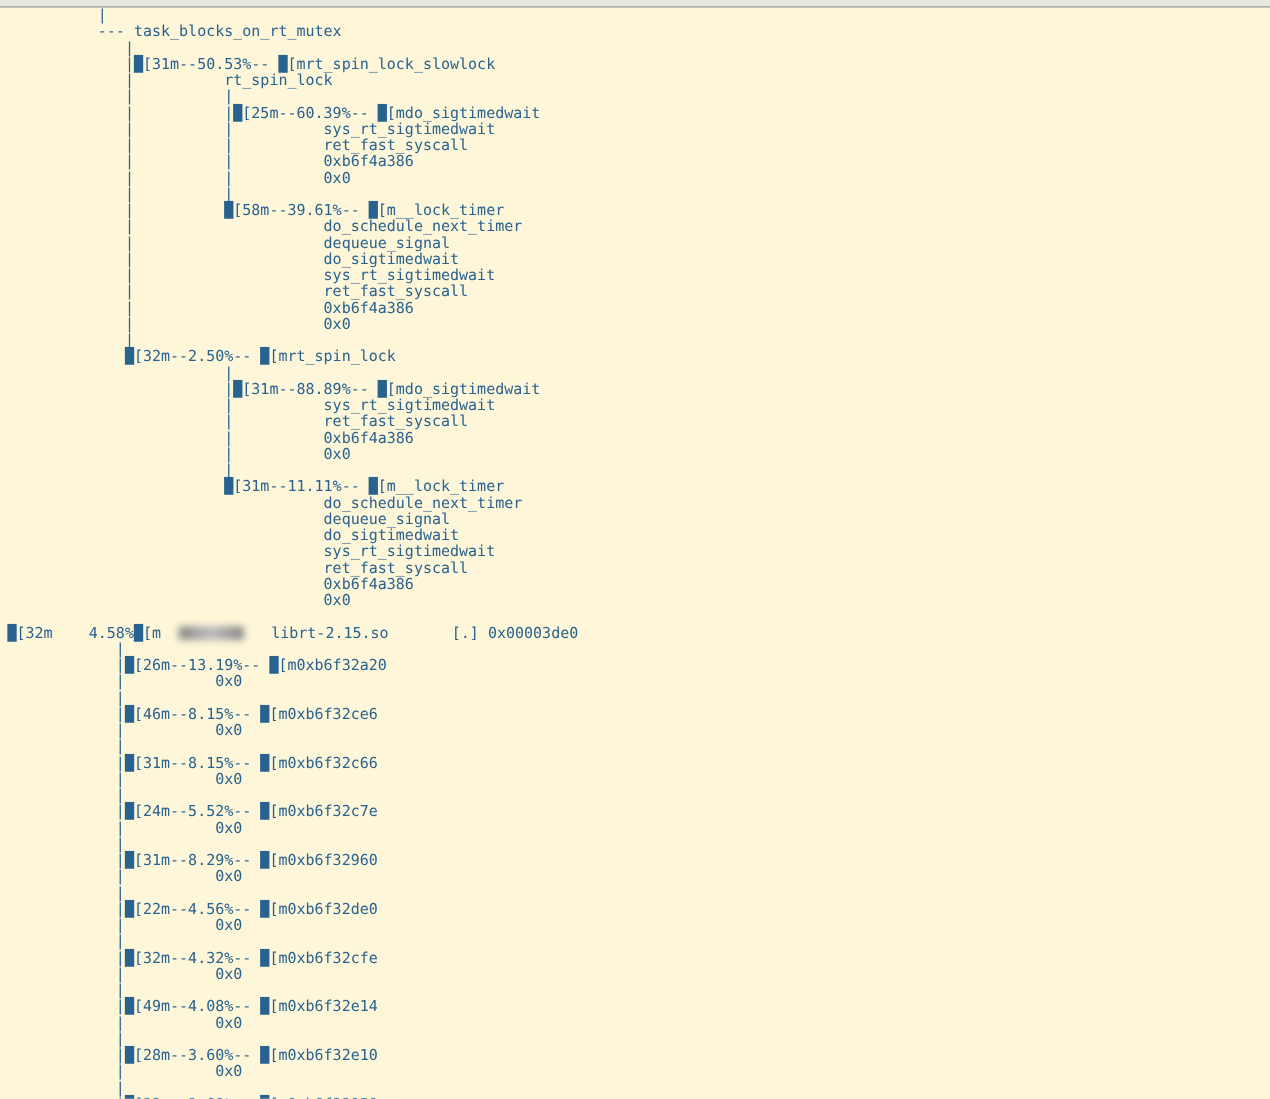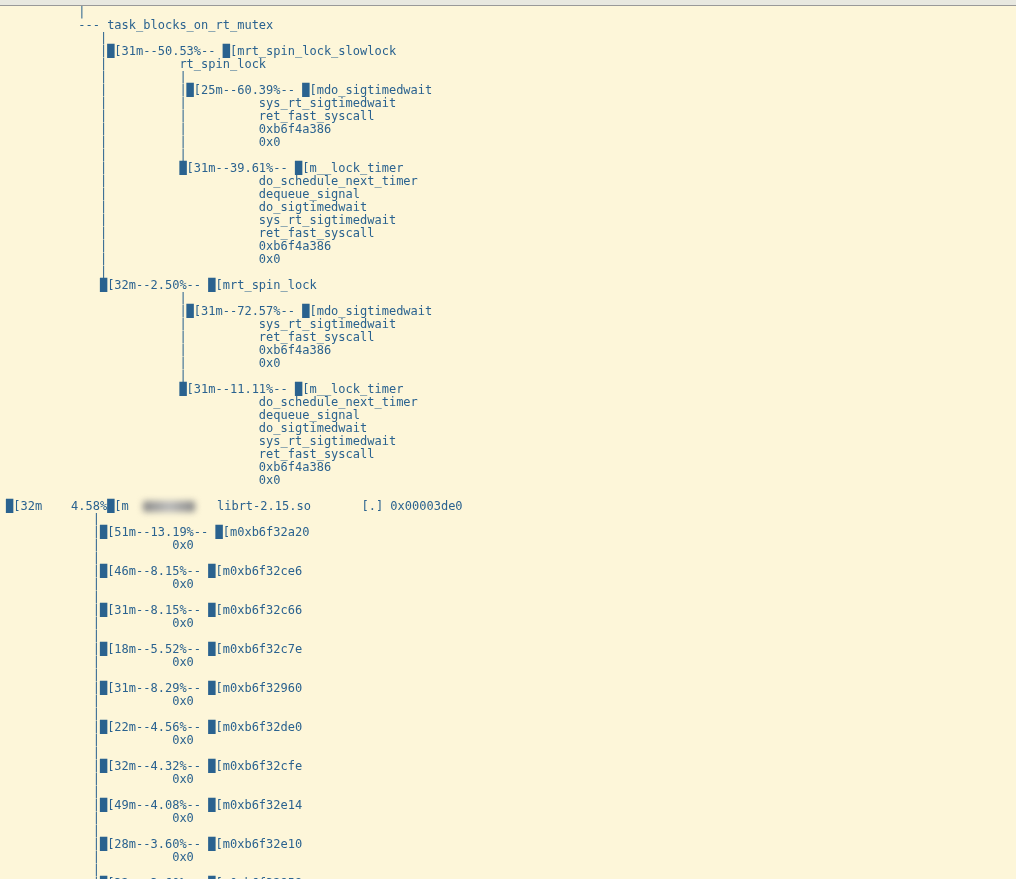--- a/index.html
+++ b/index.html
@@ -44,58 +44,58 @@
 <span>             |</span>
 <span>             |█[31m--50.53%-- █[mrt_spin_lock_slowlock</span>
 <span>             |          rt_spin_lock</span>
 <span>             |          |</span>
 <span>             |          |█[25m--60.39%-- █[mdo_sigtimedwait</span>
 <span>             |          |          sys_rt_sigtimedwait</span>
 <span>             |          |          ret_fast_syscall</span>
 <span>             |          |          0xb6f4a386</span>
 <span>             |          |          0x0</span>
 <span>             |          |</span>
-<span>             |          █[31m--39.61%-- █[m__lock_timer</span>
+<span>             |          █[58m--39.61%-- █[m__lock_timer</span>
 <span>             |                     do_schedule_next_timer</span>
 <span>             |                     dequeue_signal</span>
 <span>             |                     do_sigtimedwait</span>
 <span>             |                     sys_rt_sigtimedwait</span>
 <span>             |                     ret_fast_syscall</span>
 <span>             |                     0xb6f4a386</span>
 <span>             |                     0x0</span>
 <span>             |</span>
 <span>             █[32m--2.50%-- █[mrt_spin_lock</span>
 <span>                        |</span>
-<span>                        |█[31m--72.57%-- █[mdo_sigtimedwait</span>
+<span>                        |█[31m--88.89%-- █[mdo_sigtimedwait</span>
 <span>                        |          sys_rt_sigtimedwait</span>
 <span>                        |          ret_fast_syscall</span>
 <span>                        |          0xb6f4a386</span>
 <span>                        |          0x0</span>
 <span>                        |</span>
 <span>                        █[31m--11.11%-- █[m__lock_timer</span>
 <span>                                   do_schedule_next_timer</span>
 <span>                                   dequeue_signal</span>
 <span>                                   do_sigtimedwait</span>
 <span>                                   sys_rt_sigtimedwait</span>
 <span>                                   ret_fast_syscall</span>
 <span>                                   0xb6f4a386</span>
 <span>                                   0x0</span>
 <span></span>
 <span>█[32m    4.58%█[m  <span class="redacted"></span>   librt-2.15.so       [.] 0x00003de0</span>
 <span>            |</span>
-<span>            |█[51m--13.19%-- █[m0xb6f32a20</span>
+<span>            |█[26m--13.19%-- █[m0xb6f32a20</span>
 <span>            |          0x0</span>
 <span>            |</span>
 <span>            |█[46m--8.15%-- █[m0xb6f32ce6</span>
 <span>            |          0x0</span>
 <span>            |</span>
 <span>            |█[31m--8.15%-- █[m0xb6f32c66</span>
 <span>            |          0x0</span>
 <span>            |</span>
-<span>            |█[18m--5.52%-- █[m0xb6f32c7e</span>
+<span>            |█[24m--5.52%-- █[m0xb6f32c7e</span>
 <span>            |          0x0</span>
 <span>            |</span>
 <span>            |█[31m--8.29%-- █[m0xb6f32960</span>
 <span>            |          0x0</span>
 <span>            |</span>
 <span>            |█[22m--4.56%-- █[m0xb6f32de0</span>
 <span>            |          0x0</span>
 <span>            |</span>
 <span>            |█[32m--4.32%-- █[m0xb6f32cfe</span>
 <span>            |          0x0</span>

